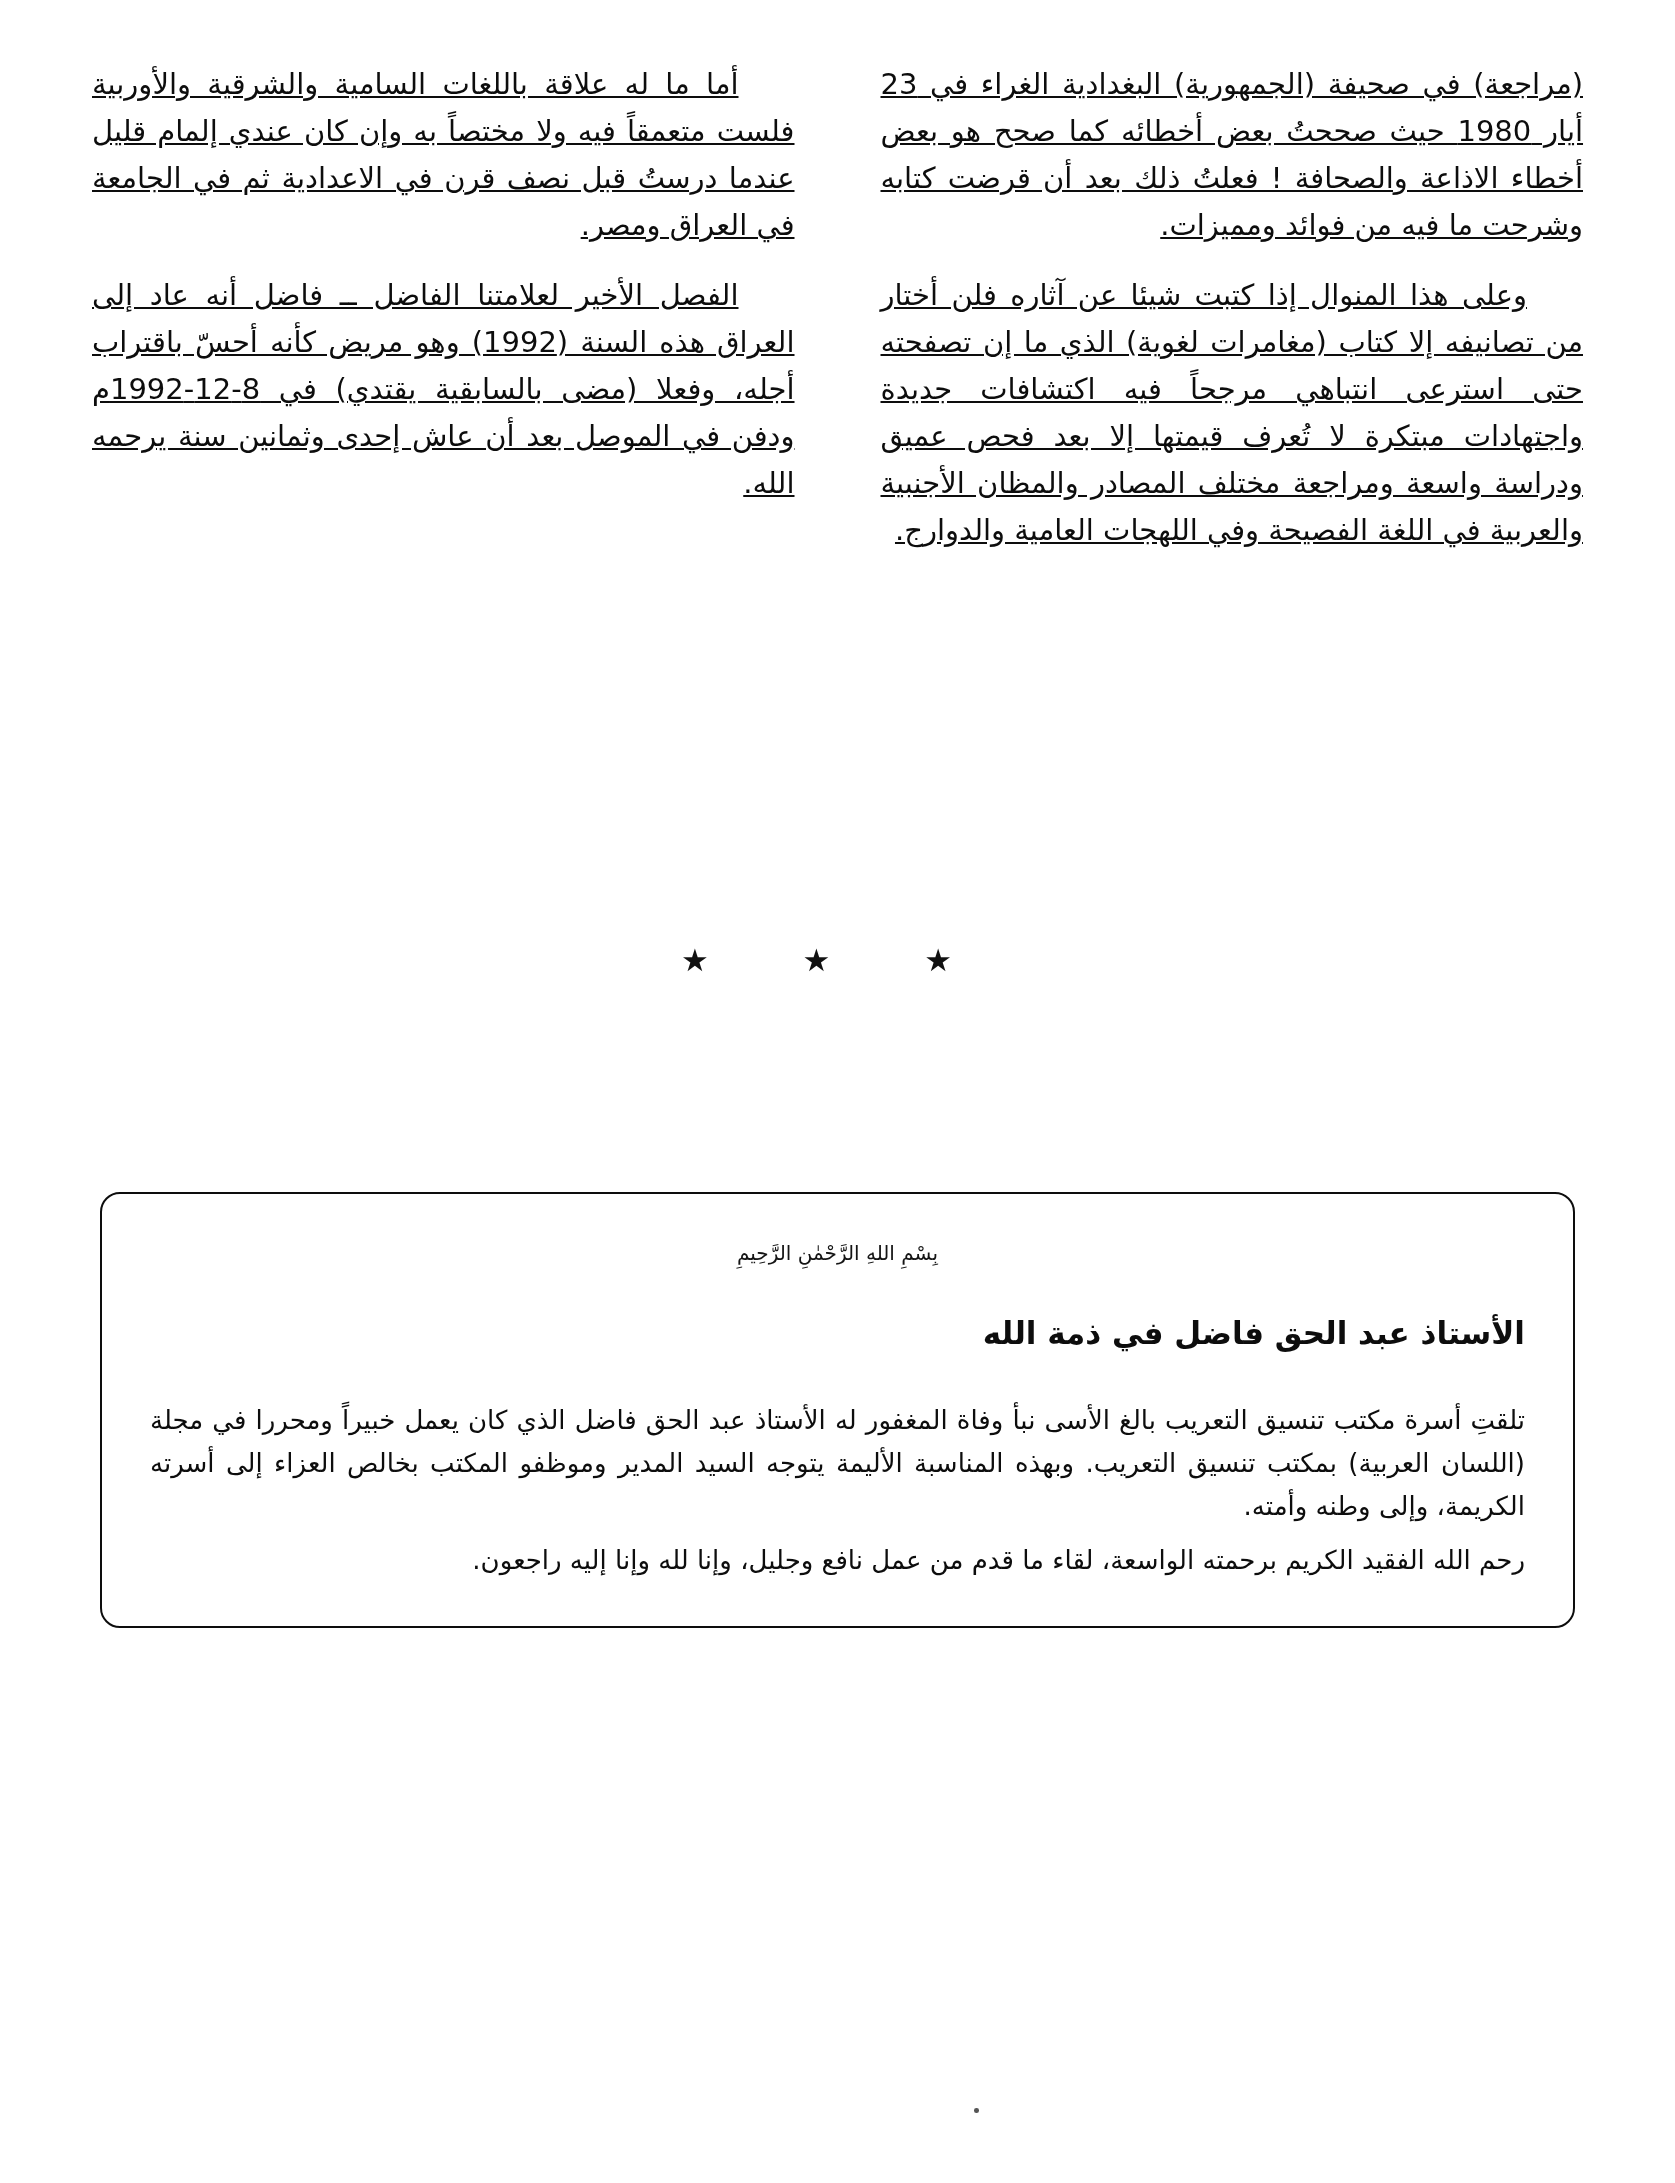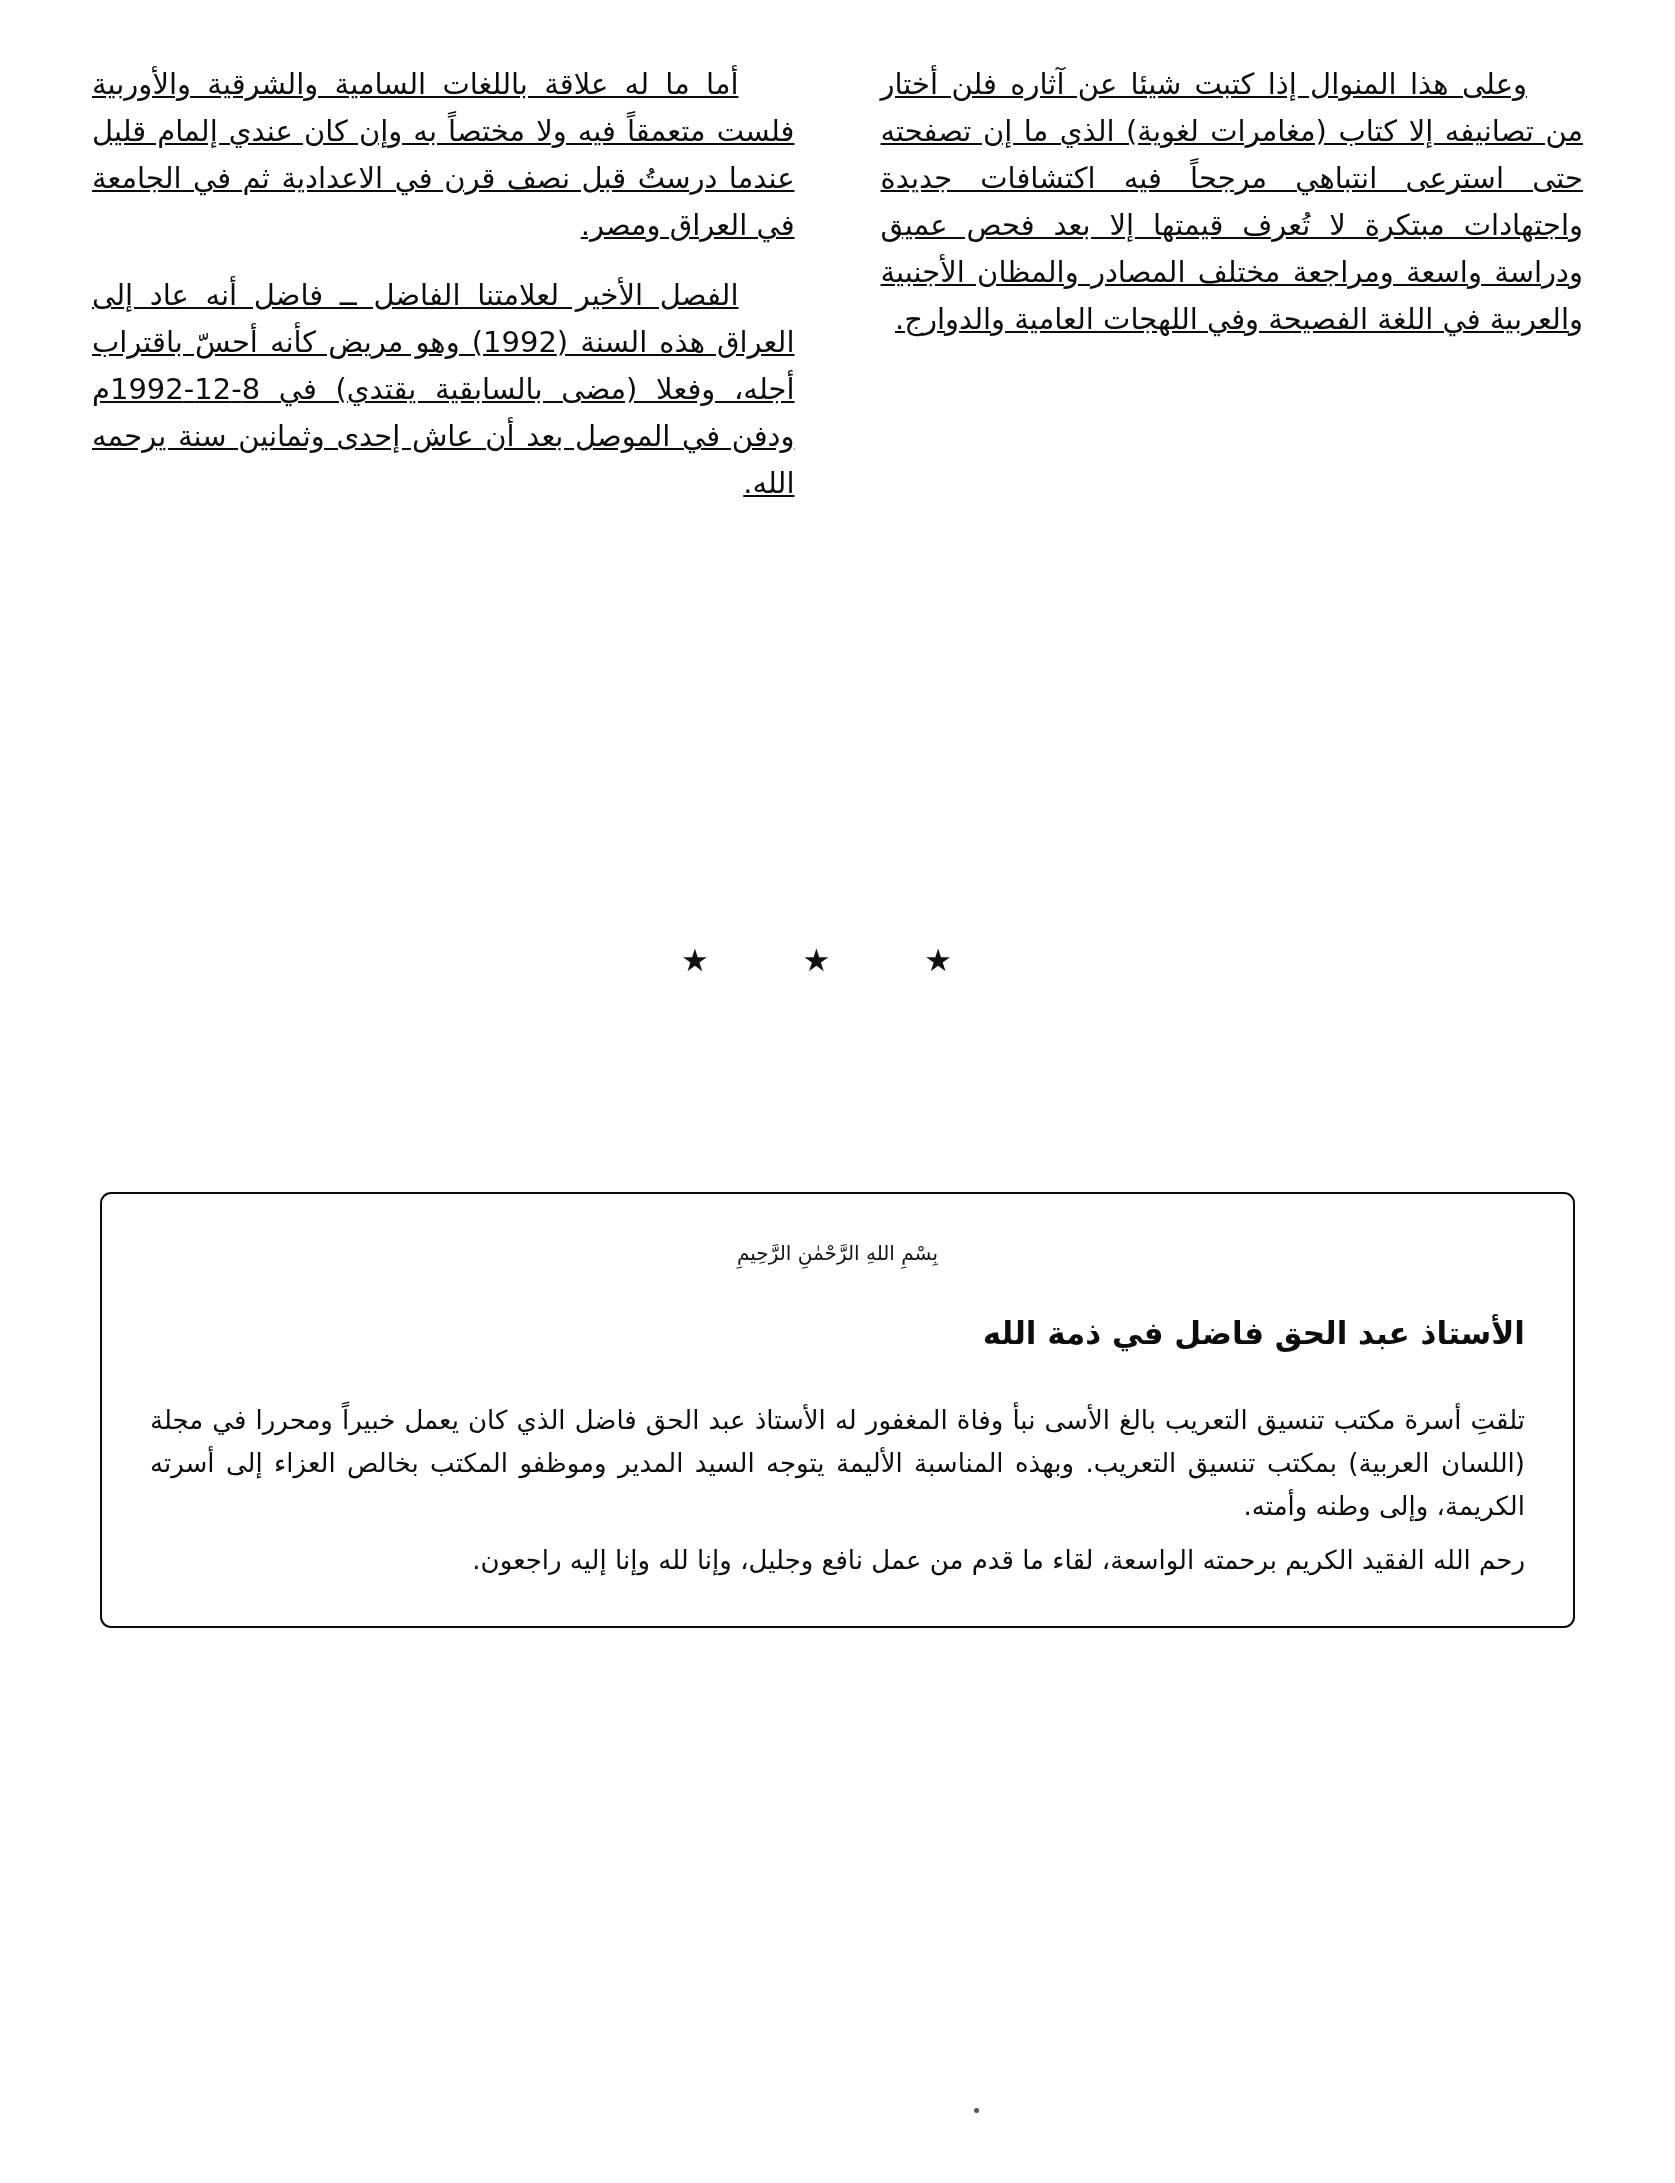--- a/index.html
+++ b/index.html
@@ -57,21 +57,21 @@
     direction: ltr;
   }
 
   
   .obit-box {
     position: absolute;
     top: 1192px;
     right: 100px;
     left: 100px;
     border: 2.3px solid #0d0d0d;
-    border-radius: 11px;
+    border-radius: 20px;
     padding: 34px 48px 44px 48px;
     box-sizing: border-box;
   }
   .basmala {
     text-align: center;
     font-size: 20px;
     letter-spacing: 0.8px;
     margin: 12.5px 0 50px 0;
     color: #141414;
   }
@@ -111,20 +111,21 @@
   }
 </style>
 </head>
 <body>
 
 <div class="page">
 
   <div class="columns">
 
     <div class="col">
+      <p>(مراجعة) في صحيفة (الجمهورية) البغدادية الغراء في 23 أيار 1980 حيث صححتُ بعض أخطائه كما صحح هو بعض أخطاء الاذاعة والصحافة ! فعلتُ ذلك بعد أن قرضت كتابه وشرحت ما فيه من فوائد ومميزات.</p>
       <p class="indent">وعلى هذا المنوال إذا كتبت شيئا عن آثاره فلن أختار من تصانيفه إلا كتاب (مغامرات لغوية) الذي ما إن تصفحته حتى استرعى انتباهي مرجحاً فيه اكتشافات جديدة واجتهادات مبتكرة لا تُعرف قيمتها إلا بعد فحص عميق ودراسة واسعة ومراجعة مختلف المصادر والمظان الأجنبية والعربية في اللغة الفصيحة وفي اللهجات العامية والدوارج.</p>
     </div>
 
     <div class="col">
       <p class="indent">أما ما له علاقة باللغات السامية والشرقية والأوربية فلست متعمقاً فيه ولا مختصاً به وإن كان عندي إلمام قليل عندما درستُ قبل نصف قرن في الاعدادية ثم في الجامعة في العراق ومصر.</p>
       <p class="indent">الفصل الأخير لعلامتنا الفاضل ــ فاضل أنه عاد إلى العراق هذه السنة (1992) وهو مريض كأنه أحسّ باقتراب أجله، وفعلا (مضى بالسابقية يقتدي) في 8-12-1992م ودفن في الموصل بعد أن عاش إحدى وثمانين سنة يرحمه الله.</p>
     </div>
 
   </div>
 

